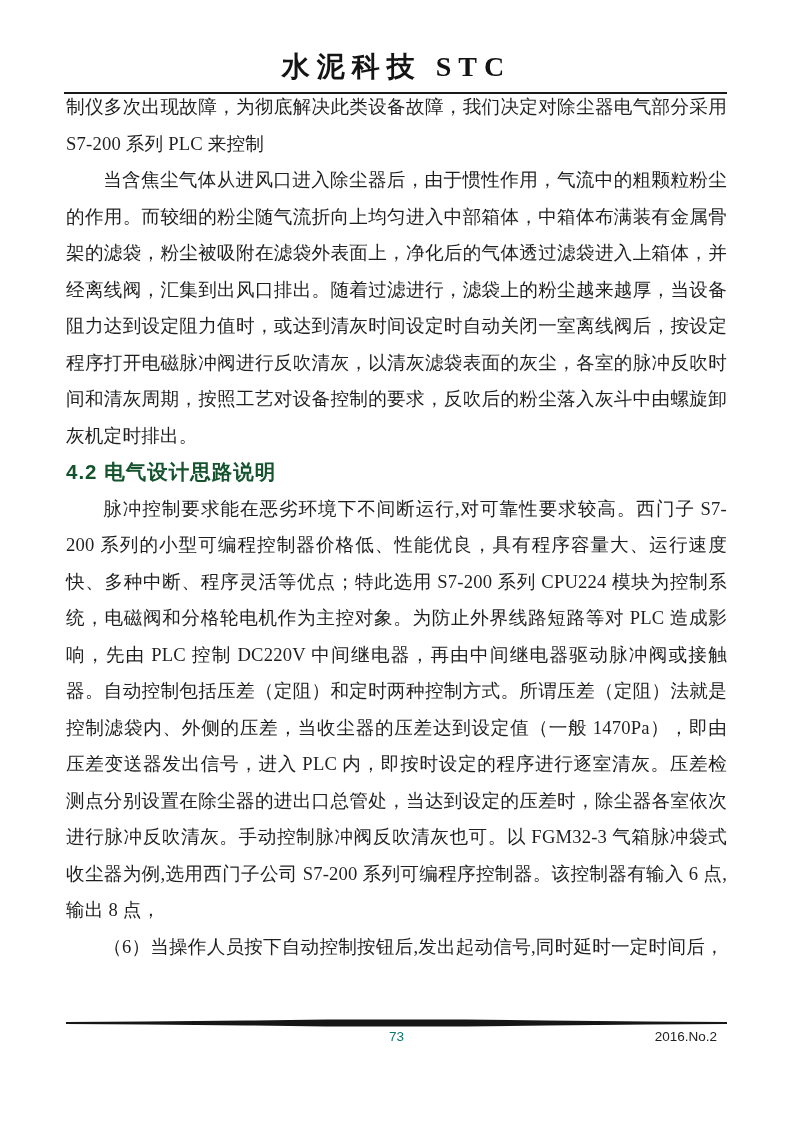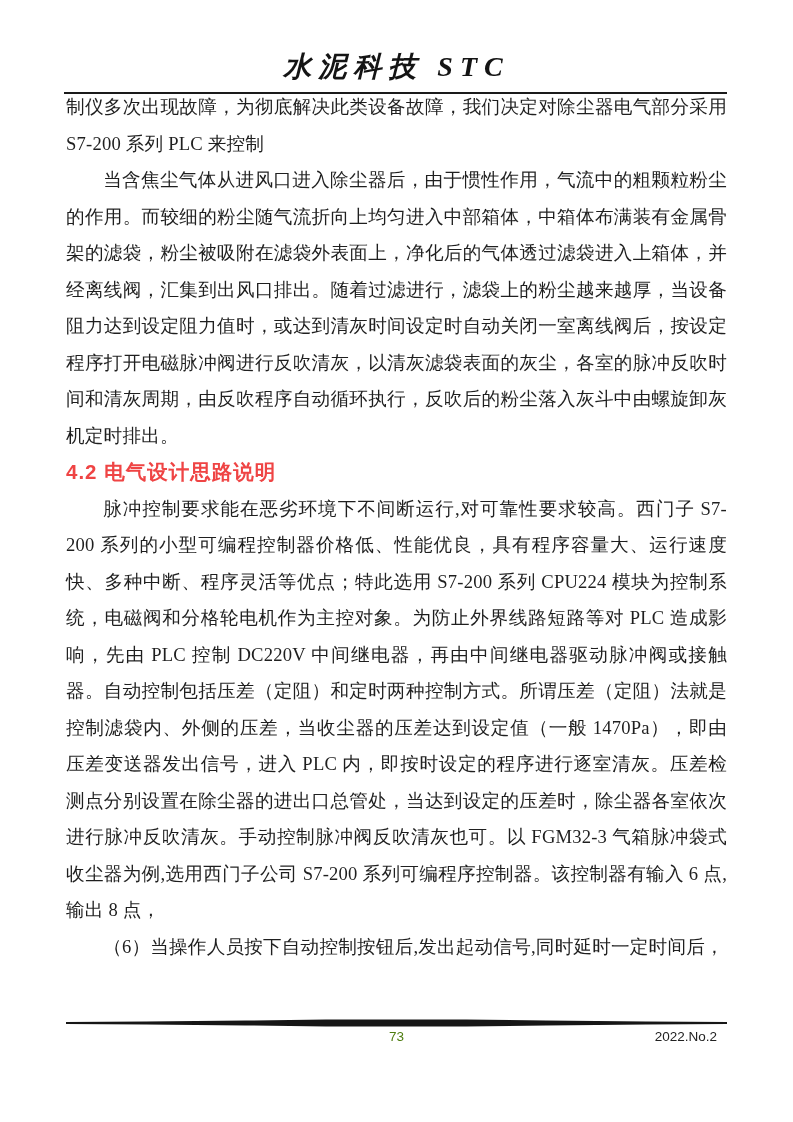--- a/index.html
+++ b/index.html
@@ -17,21 +17,20 @@
     color: #1c1c1c;
   }
   
   .journal-title {
     position: absolute;
     top: 48px;
     left: 66px;
     width: 661px;
     text-align: center;
     font-size: 28px;
-    font-style: italic;
     font-weight: 600;
     letter-spacing: 7px;
     color: #141414;
     white-space: nowrap;
   }
   .header-rule {
     position: absolute;
     top: 92px;
     left: 64px;
     width: 663px;
@@ -57,41 +56,41 @@
   .body-text p.ind {
     text-indent: 2em;
   }
   .body-text h2 {
     margin: 0;
     font-family: "Liberation Sans", "DejaVu Sans", sans-serif;
     font-size: 20.5px;
     font-weight: bold;
     line-height: 36.5px;
     letter-spacing: 1px;
-    color: #ef4444;
+    color: #14532d;
     text-align: left;
   }
   
   .footer-rule {
     position: absolute;
     top: 1018px;
     left: 66px;
     width: 661px;
     height: 10px;
     display: block;
   }
   .page-number {
     position: absolute;
     top: 1029px;
     left: 66px;
     width: 661px;
     text-align: center;
     font-family: "Liberation Sans", "DejaVu Sans", sans-serif;
     font-size: 13.5px;
-    color: #4d7c0f;
+    color: #0f766e;
   }
   .issue-number {
     position: absolute;
     top: 1029px;
     left: 66px;
     width: 651px;
     text-align: right;
     font-family: "Liberation Sans", "DejaVu Sans", sans-serif;
     font-size: 13.5px;
     color: #222222;
@@ -101,29 +100,29 @@
 <body>
 
 <div class="page">
 
   <div class="journal-title">水泥科技 STC</div>
 
   <div class="header-rule"></div>
 
   <main class="body-text">
     <p class="cont">制仪多次出现故障，为彻底解决此类设备故障，我们决定对除尘器电气部分采用 S7-200 系列 PLC 来控制</p>
-    <p class="ind">当含焦尘气体从进风口进入除尘器后，由于惯性作用，气流中的粗颗粒粉尘的作用。而较细的粉尘随气流折向上均匀进入中部箱体，中箱体布满装有金属骨架的滤袋，粉尘被吸附在滤袋外表面上，净化后的气体透过滤袋进入上箱体，并经离线阀，汇集到出风口排出。随着过滤进行，滤袋上的粉尘越来越厚，当设备阻力达到设定阻力值时，或达到清灰时间设定时自动关闭一室离线阀后，按设定程序打开电磁脉冲阀进行反吹清灰，以清灰滤袋表面的灰尘，各室的脉冲反吹时间和清灰周期，由反吹程序自动循环执行，反吹后的粉尘落入灰斗中由螺旋卸灰机定时排出。</p>
+    <p class="ind">当含焦尘气体从进风口进入除尘器后，由于惯性作用，气流中的粗颗粒粉尘的作用。而较细的粉尘随气流折向上均匀进入中部箱体，中箱体布满装有金属骨架的滤袋，粉尘被吸附在滤袋外表面上，净化后的气体透过滤袋进入上箱体，并经离线阀，汇集到出风口排出。随着过滤进行，滤袋上的粉尘越来越厚，当设备阻力达到设定阻力值时，或达到清灰时间设定时自动关闭一室离线阀后，按设定程序打开电磁脉冲阀进行反吹清灰，以清灰滤袋表面的灰尘，各室的脉冲反吹时间和清灰周期，按照工艺对设备控制的要求，反吹后的粉尘落入灰斗中由螺旋卸灰机定时排出。</p>
     <h2>4.2 电气设计思路说明</h2>
     <p class="ind">脉冲控制要求能在恶劣环境下不间断运行,对可靠性要求较高。西门子 S7-200 系列的小型可编程控制器价格低、性能优良，具有程序容量大、运行速度快、多种中断、程序灵活等优点；特此选用 S7-200 系列 CPU224 模块为控制系统，电磁阀和分格轮电机作为主控对象。为防止外界线路短路等对 PLC 造成影响，先由 PLC 控制 DC220V 中间继电器，再由中间继电器驱动脉冲阀或接触器。自动控制包括压差（定阻）和定时两种控制方式。所谓压差（定阻）法就是控制滤袋内、外侧的压差，当收尘器的压差达到设定值（一般 1470Pa），即由压差变送器发出信号，进入 PLC 内，即按时设定的程序进行逐室清灰。压差检测点分别设置在除尘器的进出口总管处，当达到设定的压差时，除尘器各室依次进行脉冲反吹清灰。手动控制脉冲阀反吹清灰也可。以 FGM32-3 气箱脉冲袋式收尘器为例,选用西门子公司 S7-200 系列可编程序控制器。该控制器有输入 6 点,输出 8 点，</p>
     <p class="ind">（6）当操作人员按下自动控制按钮后,发出起动信号,同时延时一定时间后，</p>
   </main>
 
   <svg class="footer-rule" viewBox="0 0 661 10" preserveAspectRatio="none">
     <polygon fill="#161616" points="
       0,4 80,3.4 180,2.5 260,1.6 400,1.6 480,2.5 580,3.4 661,4
       661,6 580,6.6 480,7.5 400,8.4 260,8.4 180,7.5 80,6.6 0,6"></polygon>
   </svg>
 
   <div class="page-number">73</div>
 
-  <div class="issue-number">2022.No.2</div>
+  <div class="issue-number">2016.No.2</div>
 
 </div>
 
 </body></html>

